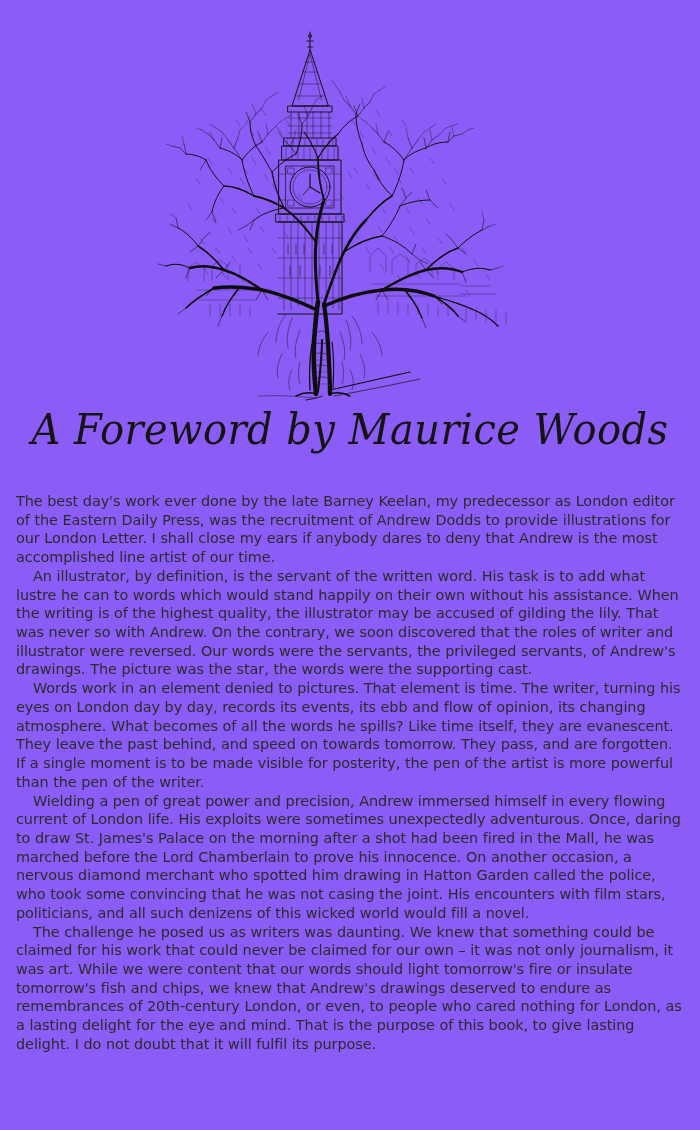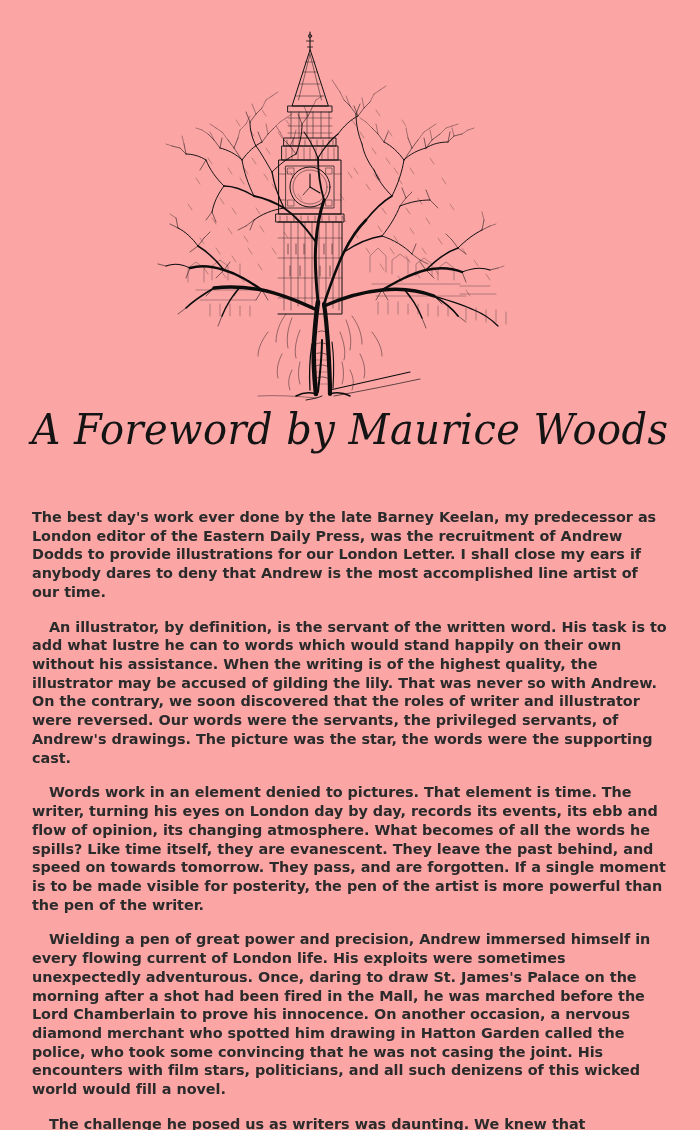--- a/index.html
+++ b/index.html
@@ -12,21 +12,21 @@
     height: 1130px;
     position: relative;
     overflow: hidden;
     font-family: "Liberation Sans", sans-serif;
     color: #1a1a1a;
   }
 
   .page {
     position: absolute;
     inset: 0;
-    background: #fca5a5;
+    background: #8b5cf6;
   }
 
   
   .illustration {
     position: absolute;
     left: 0;
     top: 14px;
     width: 700px;
     height: 388px;
   }
@@ -62,26 +62,25 @@
     top: 492px;
     width: 668px;
     font-family: "DejaVu Sans", "Liberation Sans", sans-serif;
     font-size: 14.4px;
     line-height: 18.72px;
     color: #2b2b2b;
     text-align: left;
     -webkit-font-smoothing: antialiased;
   }
   .body-text p {
-    margin: 16px;
+    margin: 0;
     padding: 0;
     text-indent: 0;
     letter-spacing: -0.05px;
     word-spacing: 0.1px;
-    font-weight: bold;
   }
   .body-text p.indented {
     text-indent: 17px;
   }
 </style>
 </head>
 <body>
 
 <div class="page">
 

